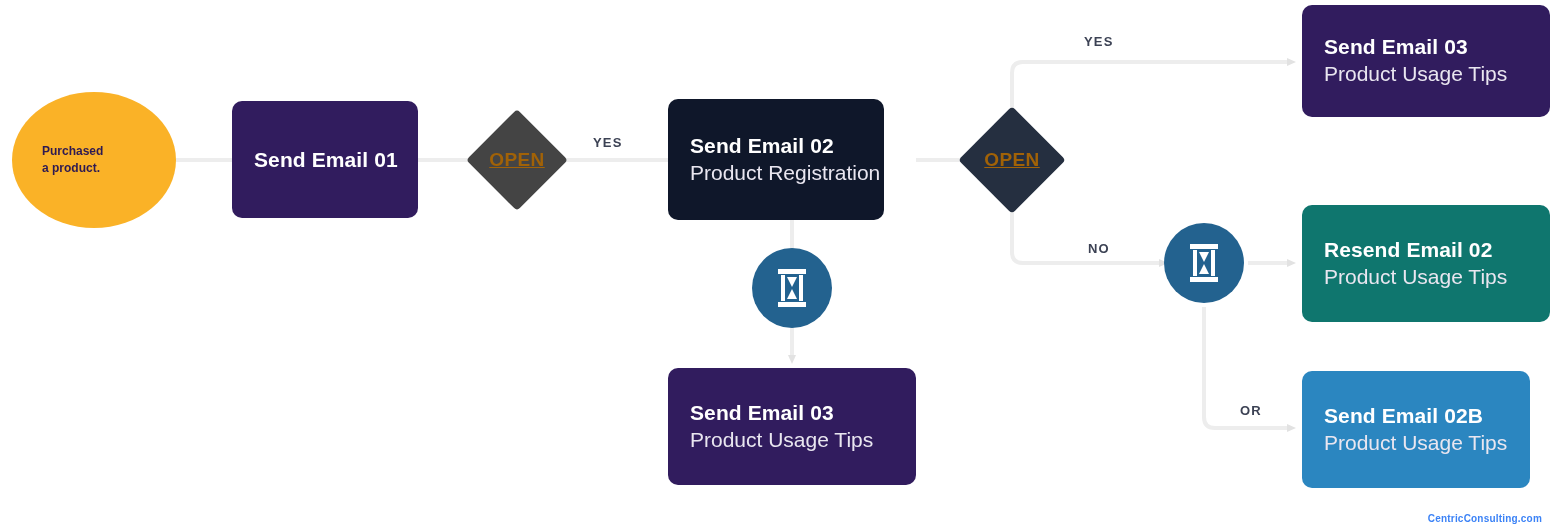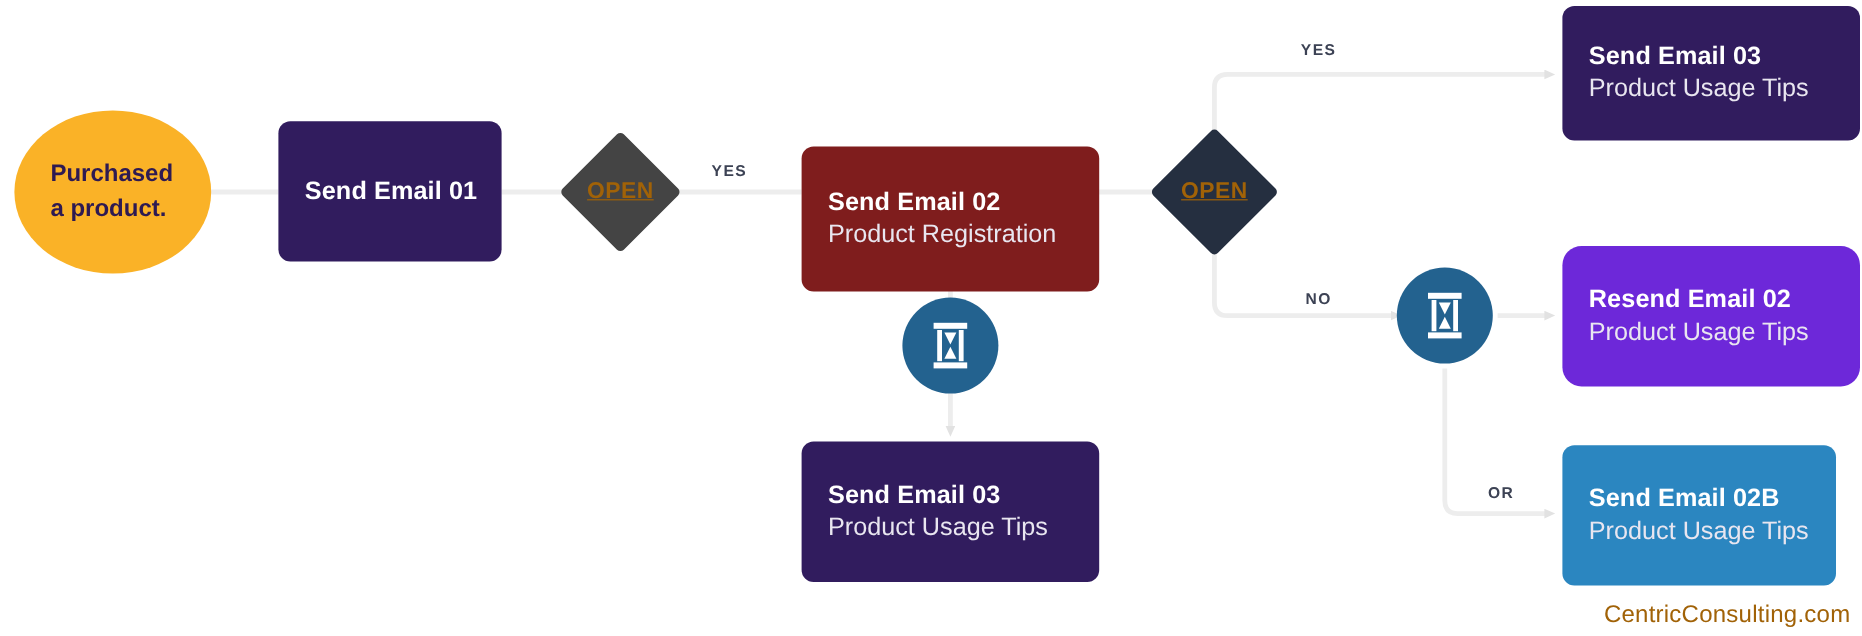--- a/index.html
+++ b/index.html
@@ -53,21 +53,21 @@
     white-space: nowrap;
   }
 
   .ellipse {
     border-radius: 50%;
     align-items: flex-start;
     padding-left: 30px;
   }
   .ellipse .line1,
   .ellipse .line2 {
-    font-size: 20px;
+    font-size: 12px;
     font-weight: bold;
     color: #2e1a52;
     line-height: 1.45;
     white-space: nowrap;
   }
 
   .diamond-wrap {
     position: absolute;
     z-index: 3;
   }
@@ -111,23 +111,23 @@
     color: #3c4254;
     letter-spacing: 1.2px;
     z-index: 4;
     white-space: nowrap;
   }
 
   .footer {
     position: absolute;
     right: 10px;
     bottom: 6px;
-    font-size: 20px;
-    font-weight: normal;
-    color: #a16207;
+    font-size: 10px;
+    font-weight: bold;
+    color: #3b82f6;
     letter-spacing: 0.2px;
     z-index: 5;
   }
 </style>
 </head>
 <body>
 
 <div id="canvas">
 
   <svg id="edges" viewBox="0 0 1552 530" xmlns="http://www.w3.org/2000/svg">
@@ -165,21 +165,21 @@
 
   <div class="node box" style="left:232px; top:101px; width:186px; height:117px; background:#311C5E;">
     <div class="title">Send Email 01</div>
   </div>
 
   <div class="diamond-wrap" style="left:481px; top:124px; width:72px; height:72px;">
     <div class="diamond-shape" style="background:#444444;"></div>
     <div class="diamond-label">OPEN</div>
   </div>
 
-  <div class="node box" style="left:668px; top:99px; width:248px; height:121px; background:#7f1d1d;margin-top:23px;">
+  <div class="node box" style="left:668px; top:99px; width:216px; height:121px; background:#0f172a;">
     <div class="title">Send Email 02</div>
     <div class="subtitle">Product Registration</div>
   </div>
 
   <div class="diamond-wrap" style="left:974px; top:122px; width:76px; height:76px;">
     <div class="diamond-shape" style="background:#252F40;"></div>
     <div class="diamond-label">OPEN</div>
   </div>
 
   <div class="circle-icon" style="left:752px; top:248px; width:80px; height:80px; background:#23628F;">
@@ -207,21 +207,21 @@
   <div class="node box" style="left:668px; top:368px; width:248px; height:117px; background:#311C5E;">
     <div class="title">Send Email 03</div>
     <div class="subtitle">Product Usage Tips</div>
   </div>
 
   <div class="node box" style="left:1302px; top:5px; width:248px; height:112px; background:#311C5E;">
     <div class="title">Send Email 03</div>
     <div class="subtitle">Product Usage Tips</div>
   </div>
 
-  <div class="node box" style="left:1302px; top:205px; width:248px; height:117px; background:#6d28d9;border-radius:16px;">
+  <div class="node box" style="left:1302px; top:205px; width:248px; height:117px; background:#0f766e;">
     <div class="title">Resend Email 02</div>
     <div class="subtitle">Product Usage Tips</div>
   </div>
 
   <div class="node box" style="left:1302px; top:371px; width:228px; height:117px; background:#2B86C0;">
     <div class="title">Send Email 02B</div>
     <div class="subtitle">Product Usage Tips</div>
   </div>
 
   <div class="edge-label" style="left:593px; top:135px;">YES</div>

